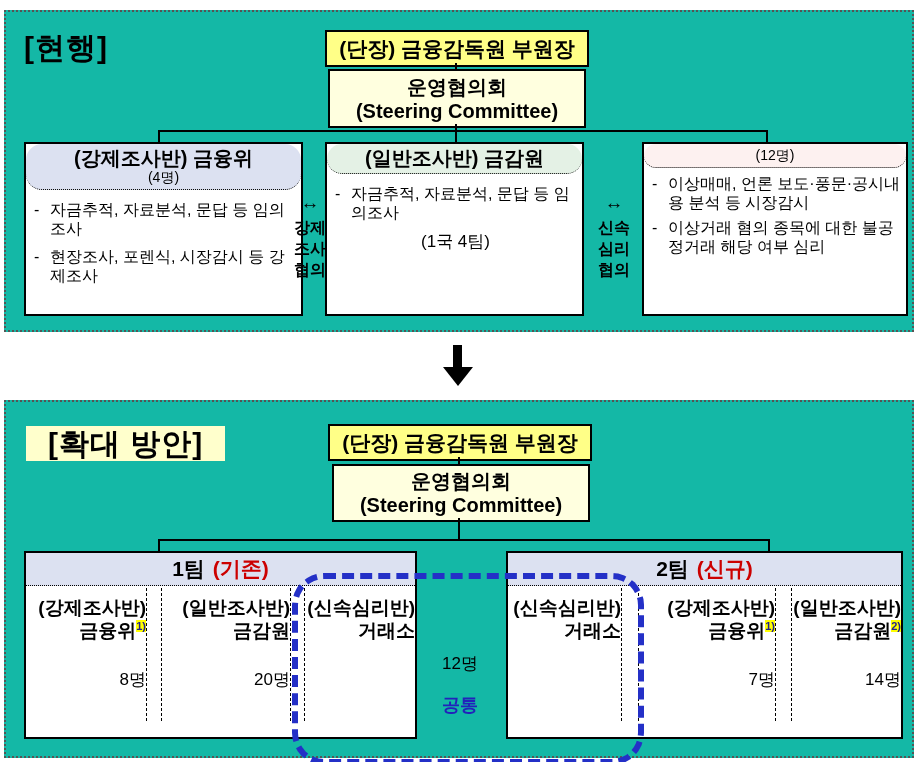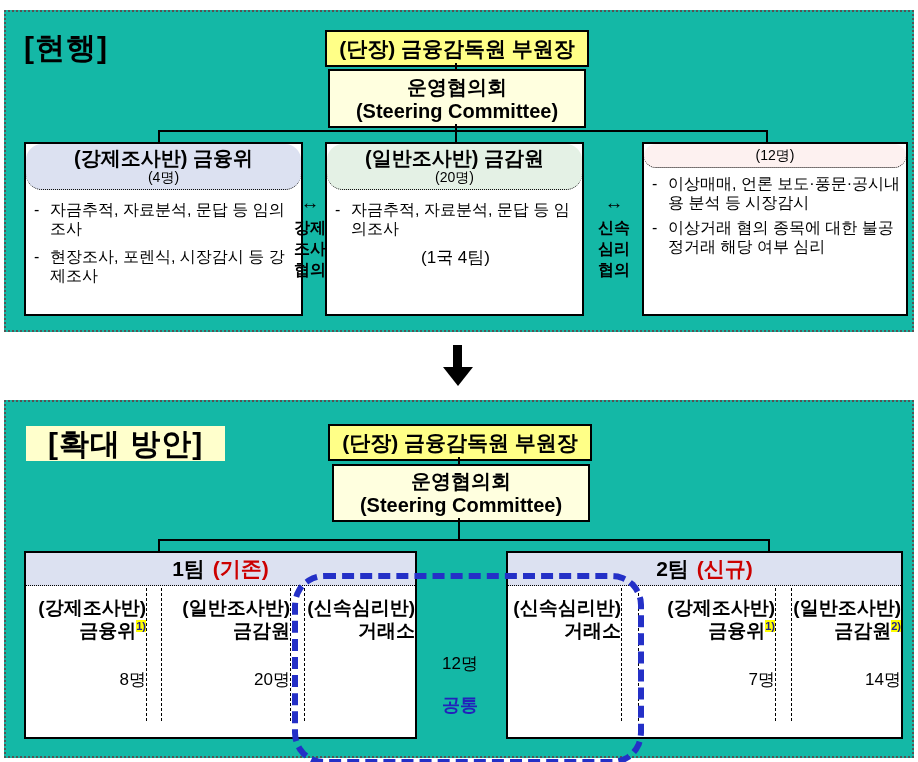--- a/index.html
+++ b/index.html
@@ -79,21 +79,20 @@
     <div class="swap" style="left:282px;top:180px;width:44px;">
       <span class="arr">↔</span>
       <span>강제</span><br>
       <span>조사</span><br>
       <span>협의</span>
     </div>
 
     <div class="unit-box" style="left:319px;top:130px;width:255px;height:170px;">
       <div class="unit-head head-green">
         <div class="unit-title">(일반조사반) 금감원</div>
-        <div class="unit-count">(20명)</div>
       </div>
       <div class="unit-body">
         <div class="bullet">자금추적, 자료분석, 문답 등 임의조사</div>
         <div class="unit-note">(1국 4팀)</div>
       </div>
     </div>
 
     <div class="swap" style="left:584px;top:180px;width:48px;">
       <span class="arr">↔</span>
       <span>신속</span><br>

